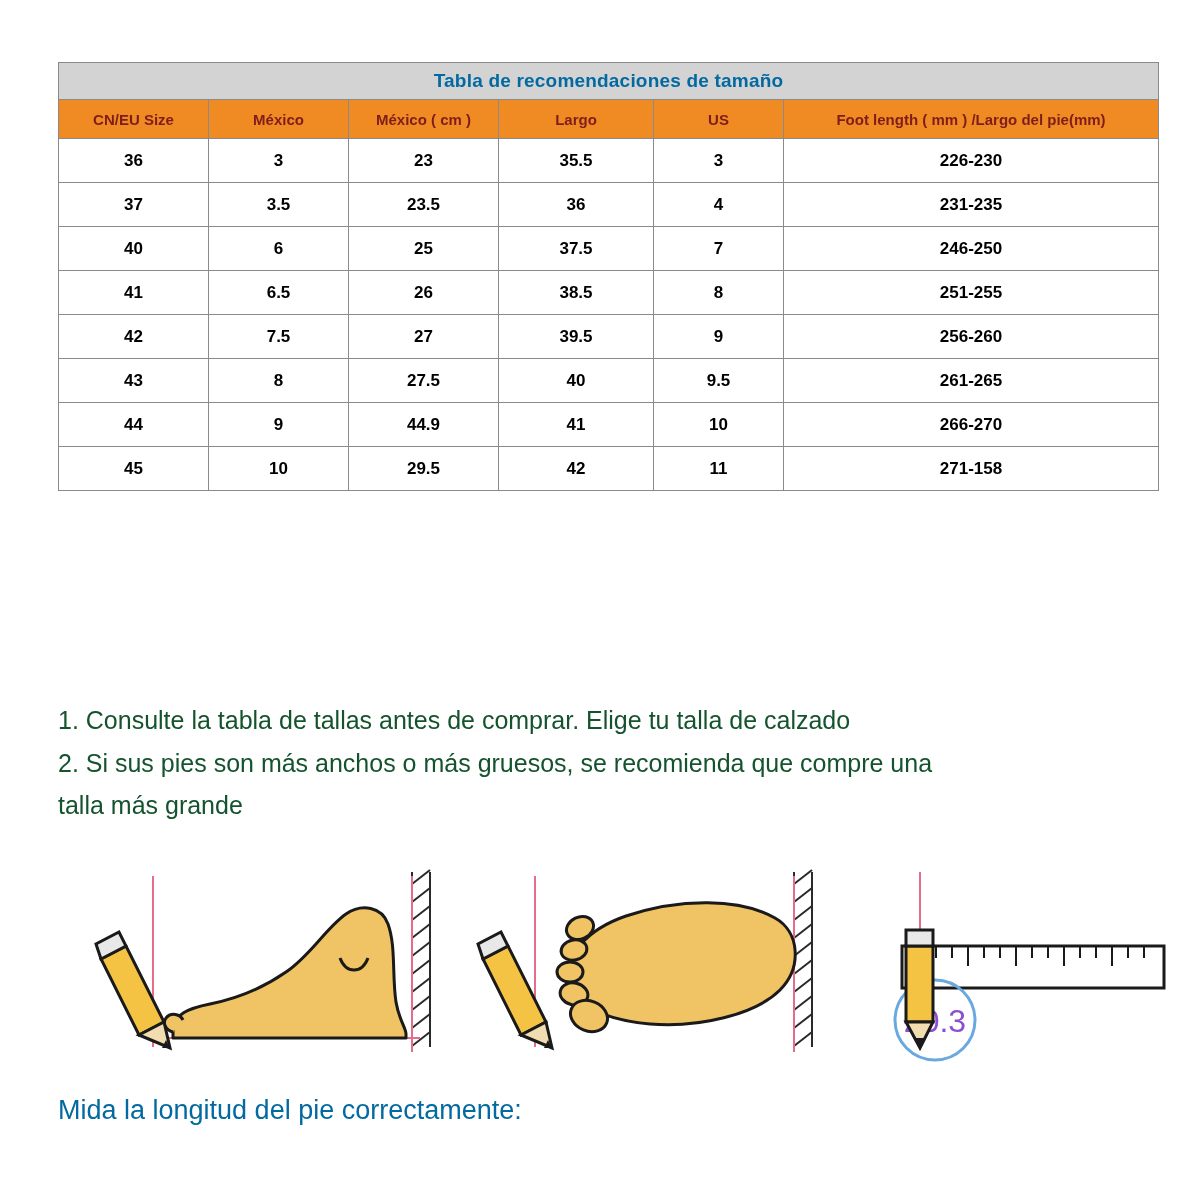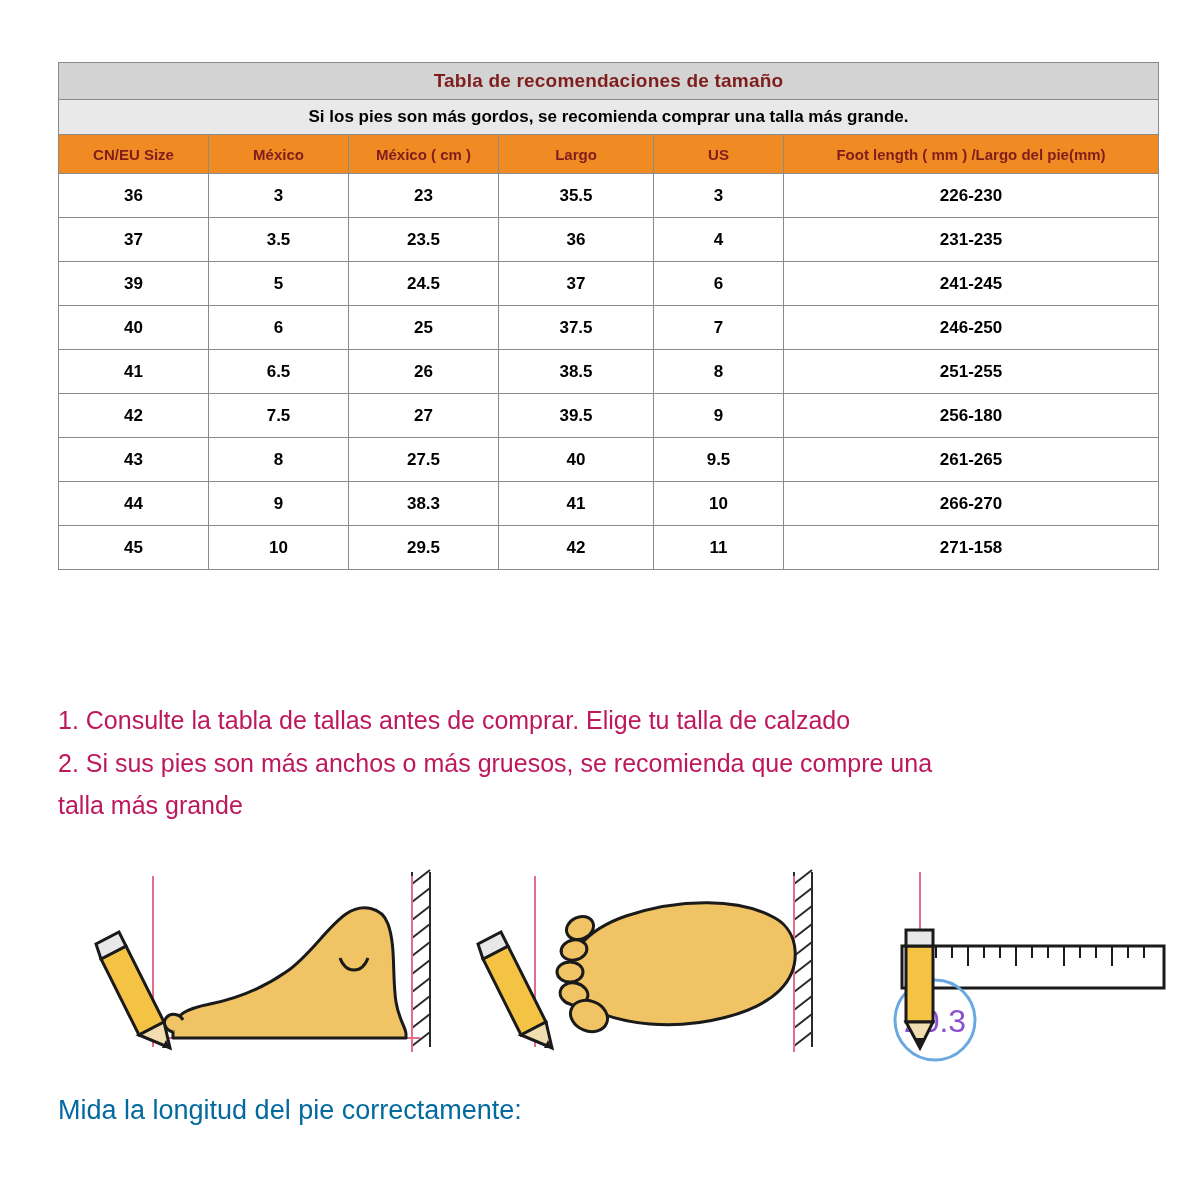--- a/index.html
+++ b/index.html
@@ -37,21 +37,21 @@
     border: 1px solid #8a8a8a;
     text-align: center;
     vertical-align: middle;
     font-weight: bold;
   }
   .title-row td {
     background: #d3d3d3;
     height: 34px;
     font-size: 19px;
     letter-spacing: .2px;
-    color: #7f1d1d;
+    color: #0369a1;
   }
   .subtitle-row td {
     background: #e9e9e9;
     height: 32px;
     font-size: 17px;
     color: #000;
   }
   .head-row th {
     background: #f08a23;
     color: #7f1d1d;
@@ -73,21 +73,21 @@
   col.c5 { width: 375px; }
 
   
   .notes {
     position: absolute;
     left: 58px;
     top: 700px;
     width: 1120px;
     font-size: 25px;
     line-height: 1.62;
-    color: #be185d;
+    color: #14532d;
   }
   .notes p { margin: 0 0 2px 0; }
 
   
   .illus {
     position: absolute;
     left: 40px;
     top: 862px;
     width: 1130px;
     height: 222px;
@@ -112,23 +112,20 @@
           <col class="c1">
           <col class="c2">
           <col class="c3">
           <col class="c4">
           <col class="c5">
       </colgroup>
       <tbody>
         <tr class="title-row">
           <td colspan="6">Tabla de recomendaciones de tamaño</td>
         </tr>
-        <tr class="subtitle-row">
-          <td colspan="6">Si los pies son más gordos, se recomienda comprar una talla más grande.</td>
-        </tr>
         <tr class="head-row">
           <th>CN/EU Size</th>
           <th>México</th>
           <th>México ( cm )</th>
           <th>Largo</th>
           <th>US</th>
           <th>Foot length ( mm ) /Largo del pie(mm)</th>
         </tr>
 
         <tr class="data-row">
@@ -141,28 +138,20 @@
         </tr>
         <tr class="data-row">
           <td>37</td>
           <td>3.5</td>
           <td>23.5</td>
           <td>36</td>
           <td>4</td>
           <td>231-235</td>
         </tr>
         <tr class="data-row">
-          <td>39</td>
-          <td>5</td>
-          <td>24.5</td>
-          <td>37</td>
-          <td>6</td>
-          <td>241-245</td>
-        </tr>
-        <tr class="data-row">
           <td>40</td>
           <td>6</td>
           <td>25</td>
           <td>37.5</td>
           <td>7</td>
           <td>246-250</td>
         </tr>
         <tr class="data-row">
           <td>41</td>
           <td>6.5</td>
@@ -170,34 +159,34 @@
           <td>38.5</td>
           <td>8</td>
           <td>251-255</td>
         </tr>
         <tr class="data-row">
           <td>42</td>
           <td>7.5</td>
           <td>27</td>
           <td>39.5</td>
           <td>9</td>
-          <td>256-180</td>
+          <td>256-260</td>
         </tr>
         <tr class="data-row">
           <td>43</td>
           <td>8</td>
           <td>27.5</td>
           <td>40</td>
           <td>9.5</td>
           <td>261-265</td>
         </tr>
         <tr class="data-row">
           <td>44</td>
           <td>9</td>
-          <td>38.3</td>
+          <td>44.9</td>
           <td>41</td>
           <td>10</td>
           <td>266-270</td>
         </tr>
         <tr class="data-row">
           <td>45</td>
           <td>10</td>
           <td>29.5</td>
           <td>42</td>
           <td>11</td>

